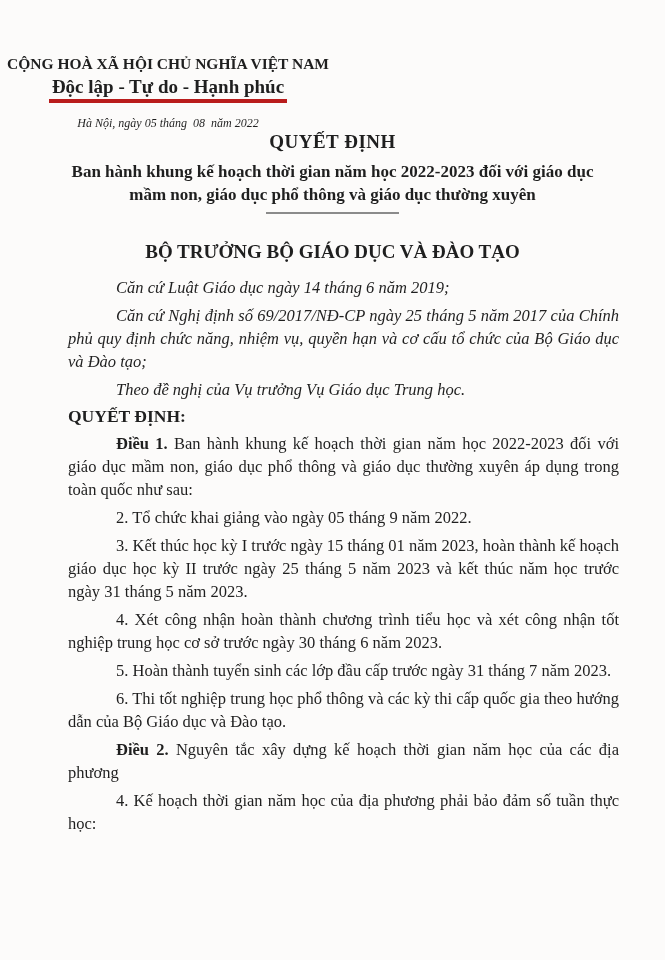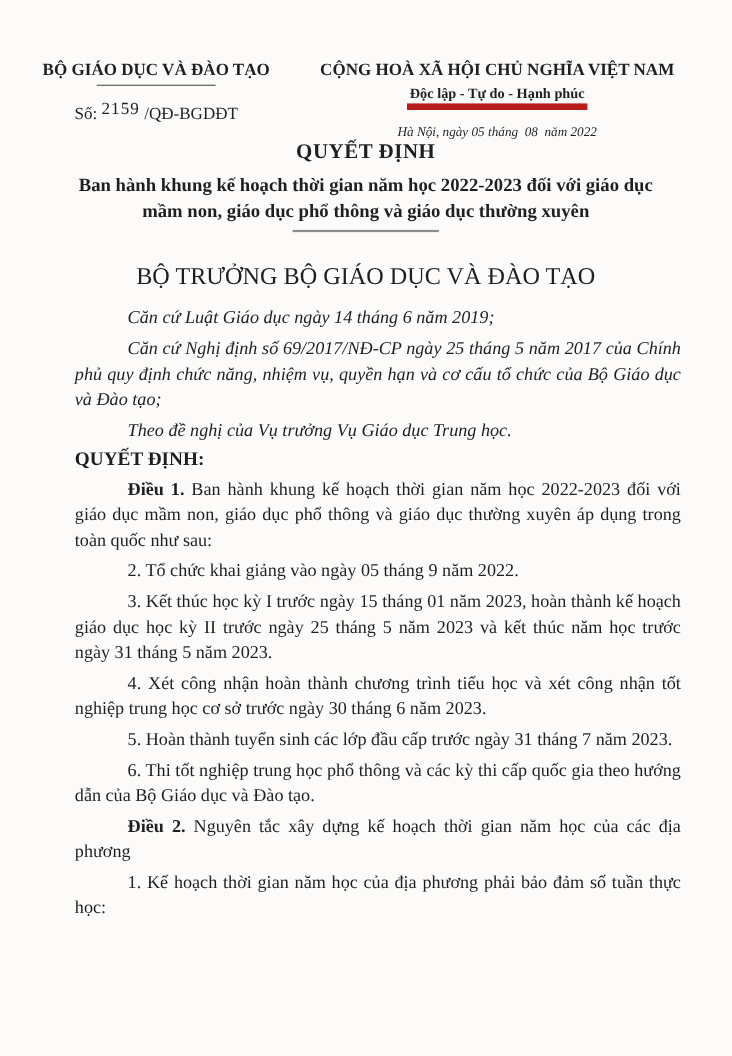--- a/index.html
+++ b/index.html
@@ -16,34 +16,34 @@
   .header { display: flex; padding-top: 54px; }
   .hdr-left  { width: 284px; text-align: center; }
   .hdr-right { width: 336px; text-align: center; }
   .org { font-weight: bold; font-size: 15.5px; line-height: 20px; }
   .org-rule { width: 108px; border-bottom: 1.5px solid #4c4c4c; margin: 3px auto 0; }
   .doc-number { margin-top: 17px; font-size: 15.5px; }
   .doc-number .num { position: relative; top: -4px; letter-spacing: 1px; }
   .motto1 { font-weight: bold; font-size: 15.5px; line-height: 20px; }
   .motto2 { margin-top: 2px; }
   .motto2-inner {
-    display: inline-block; font-weight: bold; font-size: 13px;
-    border-bottom: 6px solid #b91c1c; padding: 0 3px 1px;
+    display: inline-block; font-weight: bold; font-size: 19px;
+    border-bottom: 4px solid #b91c1c; padding: 0 3px 1px;
   }
   .place-date { margin-top: 13px; font-style: italic; font-size: 12px; white-space: pre; }
 
   
   .title-block { text-align: center; }
   .doc-title { font-weight: bold; font-size: 19px; letter-spacing: 0.5px; }
   .doc-subtitle {
     font-weight: bold; font-size: 17px; line-height: 23px;
     width: 540px; margin: 7px auto 0;
   }
   .title-rule { width: 133px; border-bottom: 2px solid #8b8b8b; margin: 6px auto 0; }
-  .issuer { font-weight: normal; font-size: 22px; margin-top: 27px; }
+  .issuer { font-weight: bold; font-size: 19px; margin-top: 27px; }
 
   
   .body-sec { margin: 13px 46px 0 68px; }
   .body-sec p {
     margin: 5px 0;
     font-size: 16.5px; line-height: 23px;
     text-align: justify; text-indent: 48px;
   }
   .preamble p { font-style: italic; }
   .decision-heading {
@@ -52,29 +52,20 @@
   }
   .articles { margin-top: 2px; }
   .art-label { font-weight: bold; }
 </style>
 </head>
 <body>
 
 <div class="page">
 
   <div class="header">
-    <div class="hdr-left">
-      <div class="org">BỘ GIÁO DỤC VÀ ĐÀO TẠO</div>
-      <div class="org-rule"></div>
-      <div class="doc-number">
-        <span>Số:</span>
-        <span class="num">2159</span>
-        <span>/QĐ-BGDĐT</span>
-      </div>
-    </div>
     <div class="hdr-right">
       <div class="motto1">CỘNG HOÀ XÃ HỘI CHỦ NGHĨA VIỆT NAM</div>
       <div class="motto2">
         <span class="motto2-inner">Độc lập - Tự do - Hạnh phúc</span>
       </div>
       <div class="place-date">Hà Nội, ngày 05 tháng  08  năm 2022</div>
     </div>
   </div>
 
   <div class="title-block">
@@ -95,18 +86,18 @@
     <div class="decision-heading">QUYẾT ĐỊNH:</div>
 
     <div class="articles">
       <p><span class="art-label">Điều 1.</span> <span>Ban hành khung kế hoạch thời gian năm học 2022-2023 đối với giáo dục mầm non, giáo dục phổ thông và giáo dục thường xuyên áp dụng trong toàn quốc như sau:</span></p>
       <p>2. Tổ chức khai giảng vào ngày 05 tháng 9 năm 2022.</p>
       <p>3. Kết thúc học kỳ I trước ngày 15 tháng 01 năm 2023, hoàn thành kế hoạch giáo dục học kỳ II trước ngày 25 tháng 5 năm 2023 và kết thúc năm học trước ngày 31 tháng 5 năm 2023.</p>
       <p>4. Xét công nhận hoàn thành chương trình tiểu học và xét công nhận tốt nghiệp trung học cơ sở trước ngày 30 tháng 6 năm 2023.</p>
       <p>5. Hoàn thành tuyển sinh các lớp đầu cấp trước ngày 31 tháng 7 năm 2023.</p>
       <p>6. Thi tốt nghiệp trung học phổ thông và các kỳ thi cấp quốc gia theo hướng dẫn của Bộ Giáo dục và Đào tạo.</p>
       <p><span class="art-label">Điều 2.</span> <span>Nguyên tắc xây dựng kế hoạch thời gian năm học của các địa phương</span></p>
-      <p>1. Kế hoạch thời gian năm học của địa phương phải bảo đảm số tuần thực học:</p>
+      <p>4. Kế hoạch thời gian năm học của địa phương phải bảo đảm số tuần thực học:</p>
     </div>
 
   </div>
 
 </div>
 
 </body></html>

